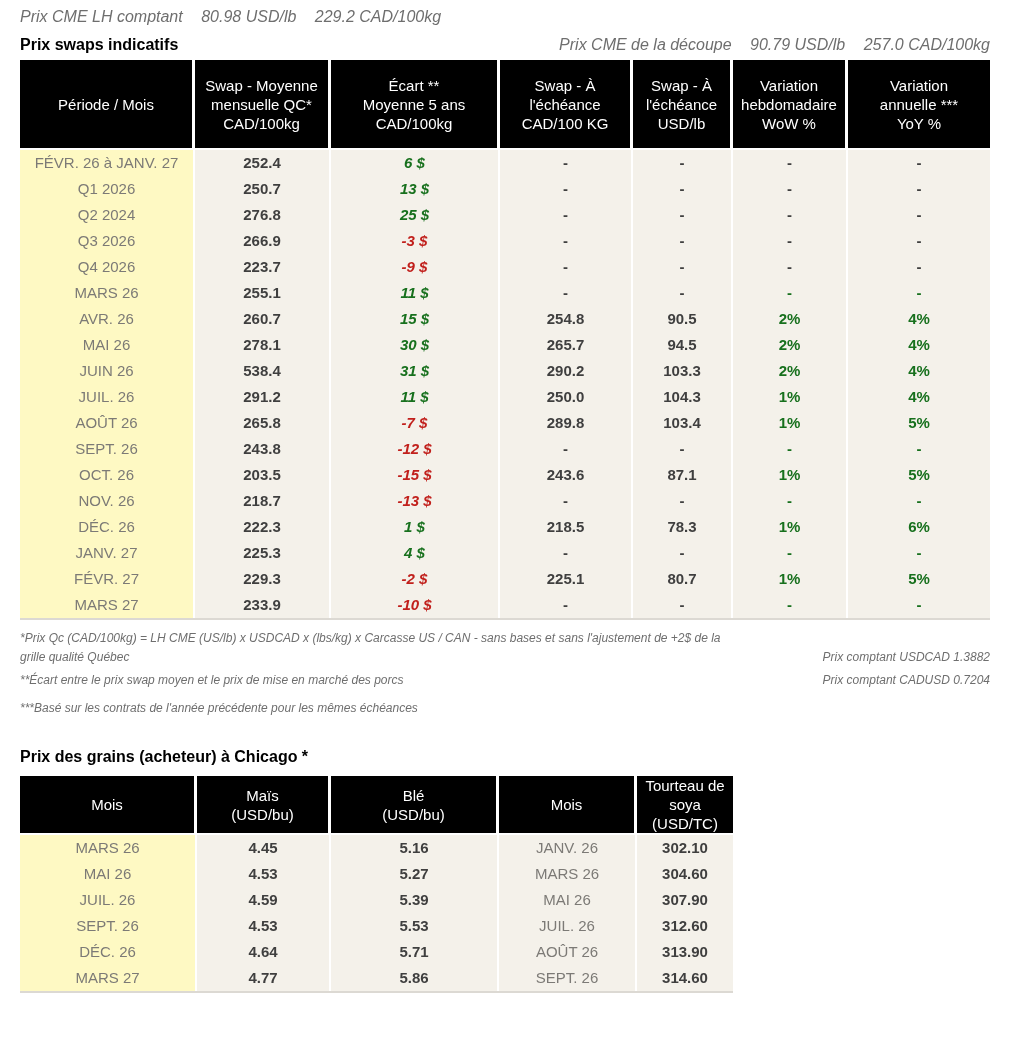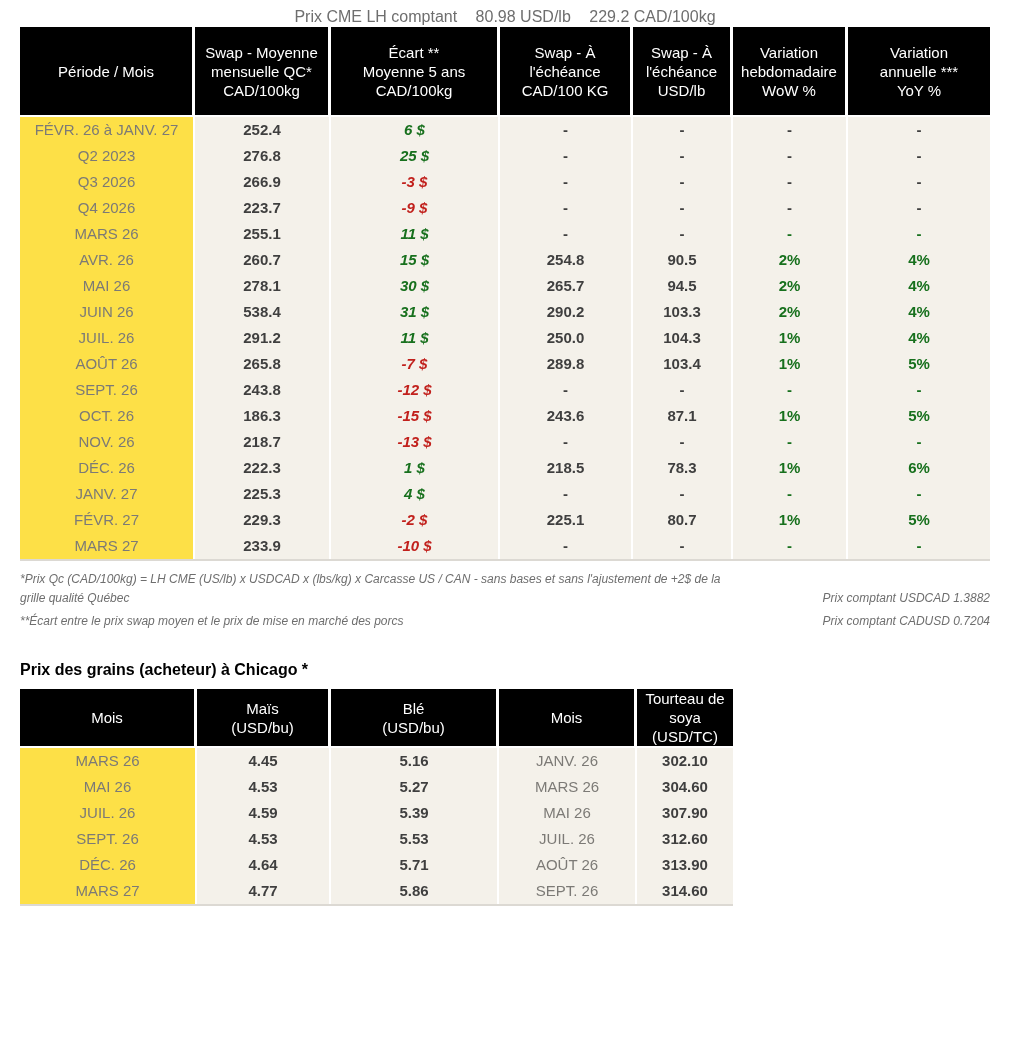--- a/index.html
+++ b/index.html
@@ -6,42 +6,42 @@
   html,body { margin:0; padding:0; background:#ffffff; }
   body {
     font-family:"Liberation Sans","DejaVu Sans",sans-serif;
     width:1024px; height:1046px;
     color:#3f3f3f;
   }
   .page { position:relative; width:1024px; height:1046px; padding-left:20px; }
   .content { width:970px; }
 
   
-  .cme-line { text-align:center; color:#6e6e6e; font-size:16px; line-height:20px; }
+  .cme-line { text-align:left; font-style:italic; color:#6e6e6e; font-size:16px; line-height:20px; }
   .cme-line .val { margin-left:14px; }
   .top-row1 { padding-top:7px; }
   .top-row2 { display:flex; justify-content:space-between; align-items:flex-end; margin-top:8px; margin-bottom:5px; }
   .page-title { font-size:16px; font-weight:bold; color:#000; line-height:20px; }
   .section-title { font-size:16px; font-weight:bold; color:#000; line-height:20px; }
 
   
   table { border-collapse:separate; border-spacing:0; table-layout:fixed; border-bottom:2px solid #dcd9d3; }
   th {
     background:#000; color:#fff; font-weight:normal; font-size:15px; line-height:19px;
     text-align:center; vertical-align:middle; white-space:pre-line;
     border-right:3px solid #fff; border-bottom:2px solid #fff; padding:0 2px;
   }
   th:last-child { border-right:none; }
   td {
     background:#f4f1ea; font-size:15px; height:26px; line-height:26px;
     text-align:center; vertical-align:middle; padding:0;
     border-right:2px solid #fff;
   }
   td:last-child { border-right:none; }
-  td.period { background:#fde047; color:#7c7a76;margin-left:25px; }
+  td.period { background:#fef9c3; color:#7c7a76;margin-left:25px; }
   td.num { font-weight:bold; color:#3f3f3f; }
   td.ecart { font-weight:bold; font-style:italic; }
   td.pct { font-weight:bold; }
   .green { color:#17701d; }
   .red { color:#c1201c; }
   .dark { color:#3f3f3f; }
 
   .swaps-table { width:970px; }
   .swaps-table th { height:90px; }
   .grains-table { width:713px; }
@@ -65,20 +65,28 @@
 
 <div class="page">
   <div class="content">
 
     <div class="top-row1 cme-line">
       <span>Prix CME LH comptant</span>
       <span class="val">80.98 USD/lb</span>
       <span class="val">229.2 CAD/100kg</span>
     </div>
 
+    <div class="top-row2">
+      <div class="page-title">Prix swaps indicatifs</div>
+      <div class="cme-line">
+        <span>Prix CME de la découpe</span>
+        <span class="val">90.79 USD/lb</span>
+        <span class="val">257.0 CAD/100kg</span>
+      </div>
+    </div>
 
     <table class="swaps-table">
       <colgroup>
         <col style="width:175px">
           <col style="width:136px">
           <col style="width:169px">
         <col style="width:133px">
           <col style="width:100px">
           <col style="width:115px">
           <col style="width:142px">
@@ -111,23 +119,32 @@
           <tr>
             <td class="period">FÉVR. 26 à  JANV. 27</td>
             <td class="num">252.4</td>
             <td class="ecart green">6 $</td>
             <td class="num">-</td>
             <td class="num">-</td>
             <td class="pct dark">-</td>
             <td class="pct dark">-</td>
           </tr>
 
-
-          <tr>
-            <td class="period">Q2 2023</td>
+          <tr>
+            <td class="period">Q1 2026</td>
+            <td class="num">250.7</td>
+            <td class="ecart green">13 $</td>
+            <td class="num">-</td>
+            <td class="num">-</td>
+            <td class="pct dark">-</td>
+            <td class="pct dark">-</td>
+          </tr>
+
+          <tr>
+            <td class="period">Q2 2024</td>
             <td class="num">276.8</td>
             <td class="ecart green">25 $</td>
             <td class="num">-</td>
             <td class="num">-</td>
             <td class="pct dark">-</td>
             <td class="pct dark">-</td>
           </tr>
 
           <tr>
             <td class="period">Q3 2026</td>
@@ -215,21 +232,21 @@
             <td class="num">243.8</td>
             <td class="ecart red">-12 $</td>
             <td class="num">-</td>
             <td class="num">-</td>
             <td class="pct green">-</td>
             <td class="pct green">-</td>
           </tr>
 
           <tr>
             <td class="period">OCT. 26</td>
-            <td class="num">186.3</td>
+            <td class="num">203.5</td>
             <td class="ecart red">-15 $</td>
             <td class="num">243.6</td>
             <td class="num">87.1</td>
             <td class="pct green">1%</td>
             <td class="pct green">5%</td>
           </tr>
 
           <tr>
             <td class="period">NOV. 26</td>
             <td class="num">218.7</td>
@@ -279,20 +296,21 @@
             <td class="pct green">-</td>
             <td class="pct green">-</td>
           </tr>
 
       </tbody>
     </table>
 
     <div class="notes">
       <div class="fn fn1">*Prix Qc (CAD/100kg) = LH CME (US/lb) x USDCAD x (lbs/kg) x Carcasse US / CAN - sans bases et sans l'ajustement de +2$ de la grille qualité Québec</div>
       <div class="fn fn2">**Écart entre le prix swap moyen et le prix de mise en marché des porcs</div>
+      <div class="fn fn3">***Basé sur les contrats de l'année précédente pour les mêmes échéances</div>
       <div class="spot spot1">Prix comptant USDCAD 1.3882</div>
       <div class="spot spot2">Prix comptant CADUSD 0.7204</div>
     </div>
 
     <div class="section-title grains-title">Prix des grains (acheteur) à Chicago *</div>
 
     <table class="grains-table">
       <colgroup>
         <col style="width:177px">
           <col style="width:134px">

